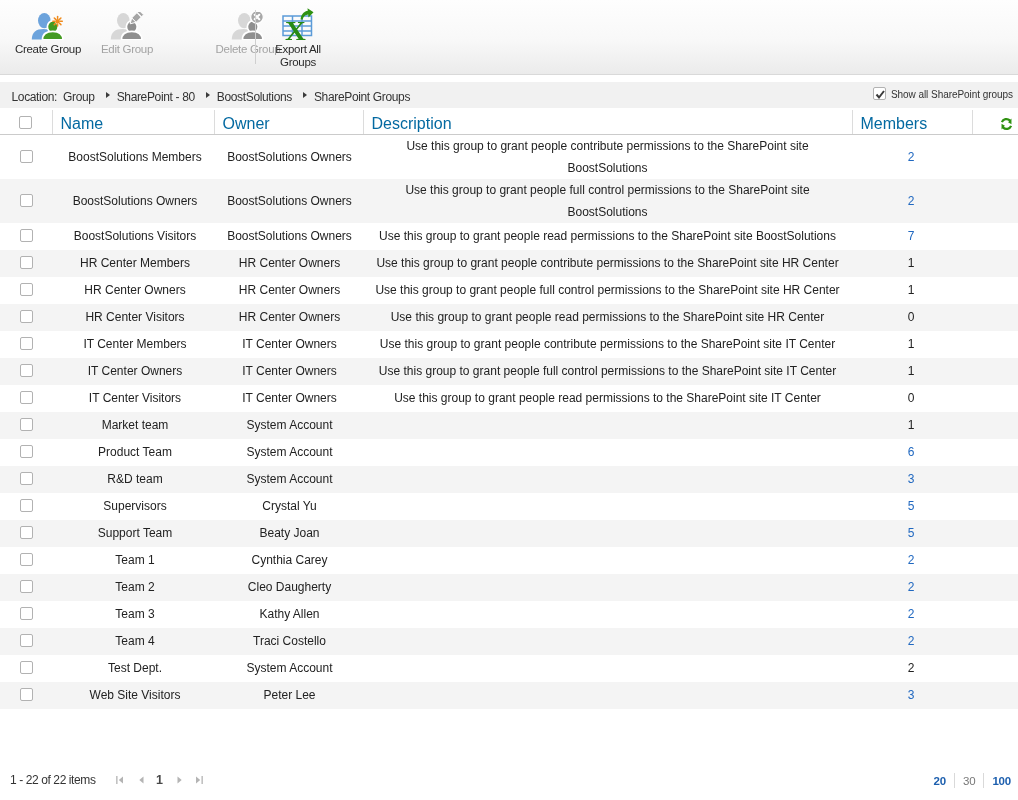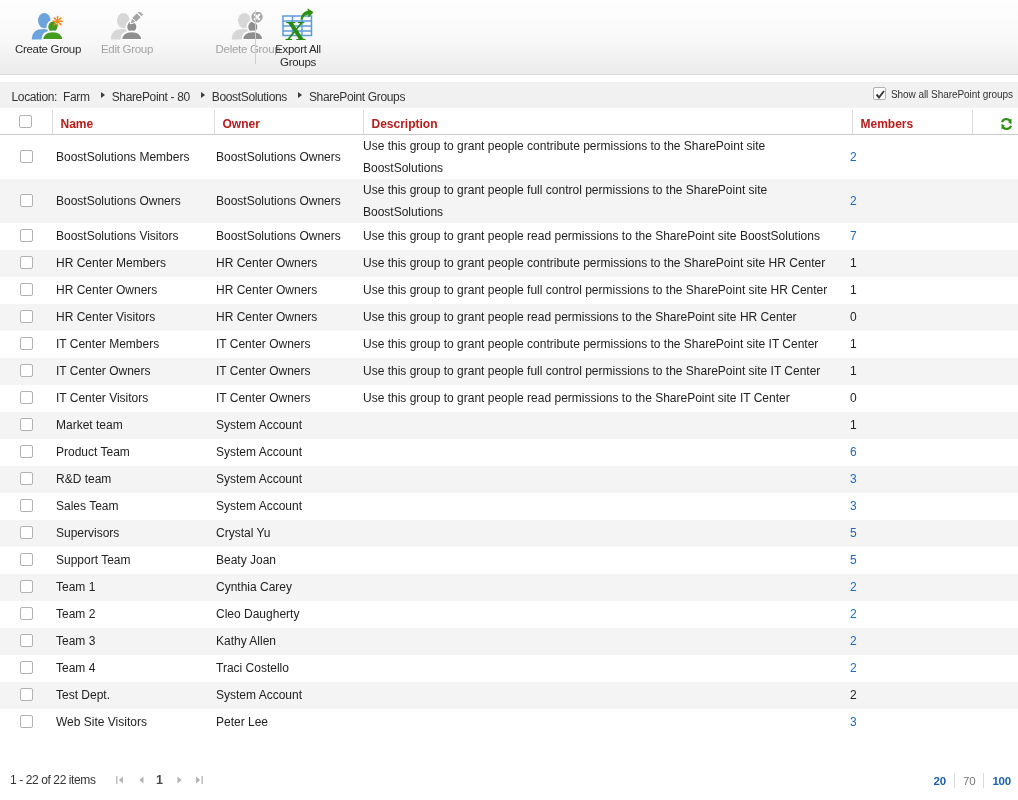--- a/index.html
+++ b/index.html
@@ -15,25 +15,25 @@
 .crumb { position:absolute; left:0; top:82px; width:1018px; height:26px; background:#f1f1f1;
   font-size:12px; letter-spacing:-0.35px; color:#333; line-height:28px; }
 .crumb .txt { position:absolute; left:11.5px; top:0; line-height:31px; }
 .carr { display:inline-block; width:0; height:0; border-left:4.5px solid #3b3b3b; border-top:3.8px solid transparent; border-bottom:3.8px solid transparent; margin:0 7px 0 11px; vertical-align:3.5px; }
 .showall { position:absolute; right:5px; top:0; height:26px; line-height:26px; font-size:10px; letter-spacing:-0.05px; }
 .cb { display:inline-block; width:13px; height:13px; background:#fff; border:1px solid #b2b2b2; border-radius:2px; vertical-align:-2px; }
 .showall .cb { position:relative; margin-right:5px; }
 .showall .cb svg { position:absolute; left:0px; top:0px; }
 table { position:absolute; left:0; top:110px; width:1018px; border-collapse:collapse; table-layout:fixed; font-size:12px; color:#222; }
 col.c0{width:52px} col.c1{width:162px} col.c2{width:149px} col.c3{width:489px} col.c4{width:120px} col.c5{width:46px}
-thead td { height:24px; border-bottom:1px solid #cbcbcb; border-left:1px solid #dcdcdc; font-weight:bold; color:#b91c1c; padding:5px 0 0 8px; vertical-align:middle; font-size:12px; }
+thead td { height:24px; border-bottom:1px solid #cbcbcb; border-left:1px solid #dcdcdc; font-weight:normal; color:#0369a1; padding:5px 0 0 8px; vertical-align:middle; font-size:16px; }
 thead td:first-child { border-left:none; text-align:center; padding:0; }
 tbody td { padding:0 0 0 5px; vertical-align:middle; white-space:nowrap; overflow:hidden; }
 tbody td:first-child { text-align:center; padding:0; }
-tbody tr { height:27px; }
+tbody tr { height:27px;text-align:center; }
 tbody tr.tall { height:43px; }
 tbody tr:nth-child(even) { background:#f4f4f4; }
 td.name { padding-left:4px; }
 td.owner { padding-left:2px; }
 td.desc { padding-left:0px; line-height:22px; }
 td.mem { padding-left:0; text-indent:-2px; overflow:visible; }
 a.m { color:#2068c0; text-decoration:none; }
 .pager { position:absolute; left:0; top:761px; width:1018px; height:39px; background:#fff; font-size:12px; letter-spacing:-0.4px; color:#333; }
 .pager .info { position:absolute; left:10px; top:772.5px; top:12px; }
 .pgico { position:absolute; top:15px; }
@@ -105,21 +105,21 @@
             <line x1="10.5" y1="13" x2="10.5" y2="32.5"></line>
             <line x1="20" y1="13" x2="20" y2="32.5"></line>
           </g>
           <text x="3" y="36.5" font-family="Liberation Serif, serif" font-weight="bold" font-size="27" fill="#278a14" textLength="20.5" lengthAdjust="spacingAndGlyphs">X</text>
           <path d="M18.5 16.4 C19.5 10.5 22.5 8.3 25.8 7.8 L25.5 5.2 L31.5 9.2 L26.5 14.5 L26.2 11.6 C23.8 12 21.5 13 20.8 16.4 Z" fill="#2f9111"></path>
         </svg></span>
       <div class="lbl">Export All Groups</div>
     </div>
 </div>
 <div class="crumb">
-  <div class="txt"><span>Location:</span><span style="margin-left:6px">Farm</span><span class="carr"></span><span>SharePoint - 80</span><span class="carr"></span><span>BoostSolutions</span><span class="carr"></span><span>SharePoint Groups</span></div>
+  <div class="txt"><span>Location:</span><span style="margin-left:6px">Group</span><span class="carr"></span><span>SharePoint - 80</span><span class="carr"></span><span>BoostSolutions</span><span class="carr"></span><span>SharePoint Groups</span></div>
   <label class="showall"><span class="cb"><svg width="13" height="13" viewBox="0 0 13 13">
           <path d="M2.5 6.5 L5 9.5 L10 3" stroke="#3b3b3b" stroke-width="2" fill="none"></path>
         </svg></span>Show all SharePoint groups</label>
 </div>
 <table>
 <colgroup>
       <col class="c0">
       <col class="c1">
       <col class="c2">
       <col class="c3">
@@ -226,28 +226,20 @@
         <td><span class="cb"></span></td>
         <td class="name">Product Team</td>
         <td class="owner">System Account</td>
         <td class="desc"></td>
         <td class="mem"><a class="m">6</a></td>
         <td></td>
       </tr>
       <tr>
         <td><span class="cb"></span></td>
         <td class="name">R&amp;D team</td>
-        <td class="owner">System Account</td>
-        <td class="desc"></td>
-        <td class="mem"><a class="m">3</a></td>
-        <td></td>
-      </tr>
-      <tr>
-        <td><span class="cb"></span></td>
-        <td class="name">Sales Team</td>
         <td class="owner">System Account</td>
         <td class="desc"></td>
         <td class="mem"><a class="m">3</a></td>
         <td></td>
       </tr>
       <tr>
         <td><span class="cb"></span></td>
         <td class="name">Supervisors</td>
         <td class="owner">Crystal Yu</td>
         <td class="desc"></td>
@@ -330,14 +322,14 @@
       <svg width="6" height="8" viewBox="0 0 6 8">
         <path d="M0.5 0.5 L4.7 4 L0.5 7.5 Z" fill="#b4b4b4"></path>
       </svg>
     </span>
   <span class="pgico" style="left:196px" id="pg-last">
       <svg width="7" height="8" viewBox="0 0 7 8">
         <path d="M0 0.5 L4.2 4 L0 7.5 Z" fill="#b4b4b4"></path>
         <rect x="5.5" y="0" width="1.3" height="8" fill="#b4b4b4"></rect>
       </svg>
     </span>
-  <div class="psizes"><span class="on">20</span><span class="sep"></span><span class="off">70</span><span class="sep"></span><span class="on">100</span></div>
+  <div class="psizes"><span class="on">20</span><span class="sep"></span><span class="off">30</span><span class="sep"></span><span class="on">100</span></div>
 </div>
 
 </body></html>

